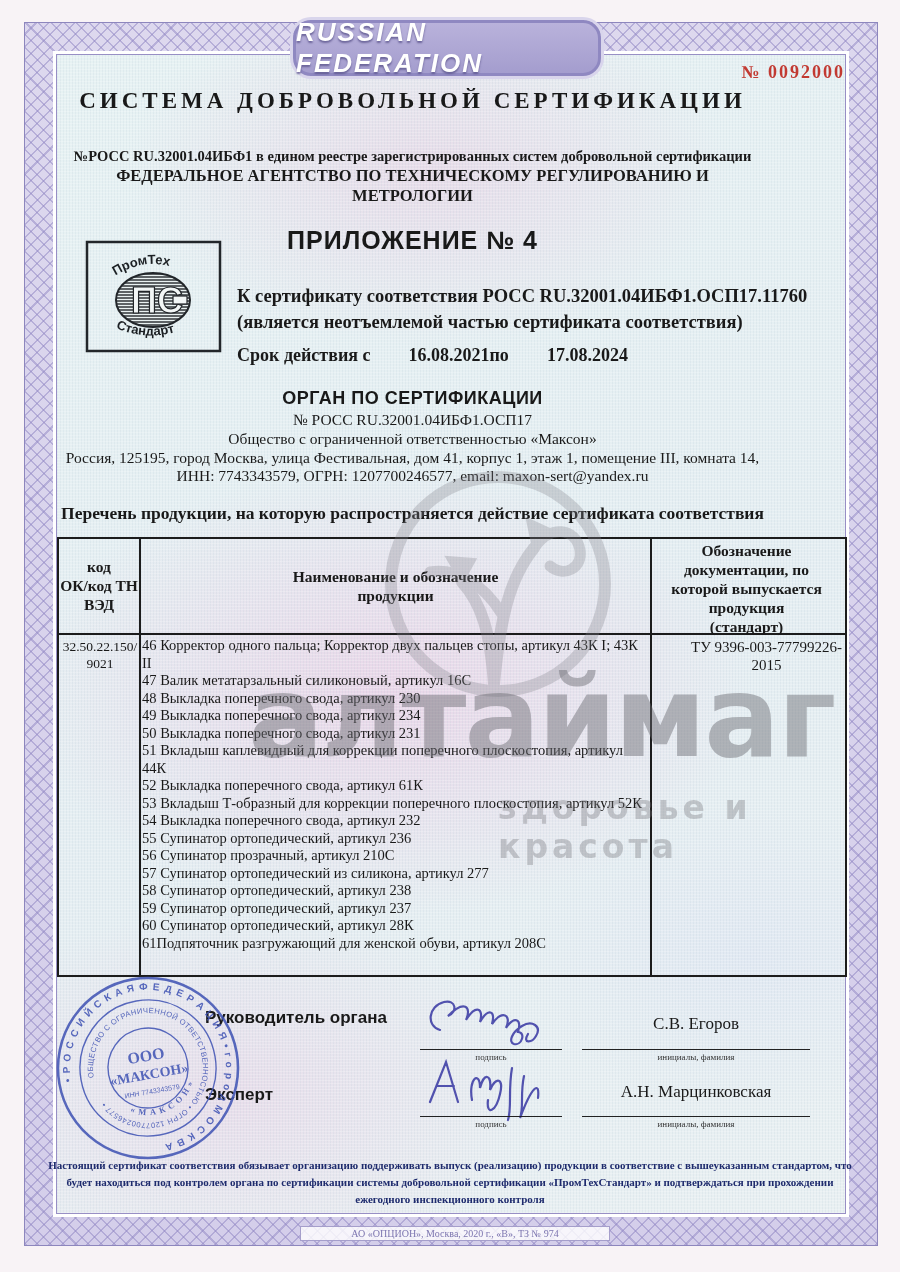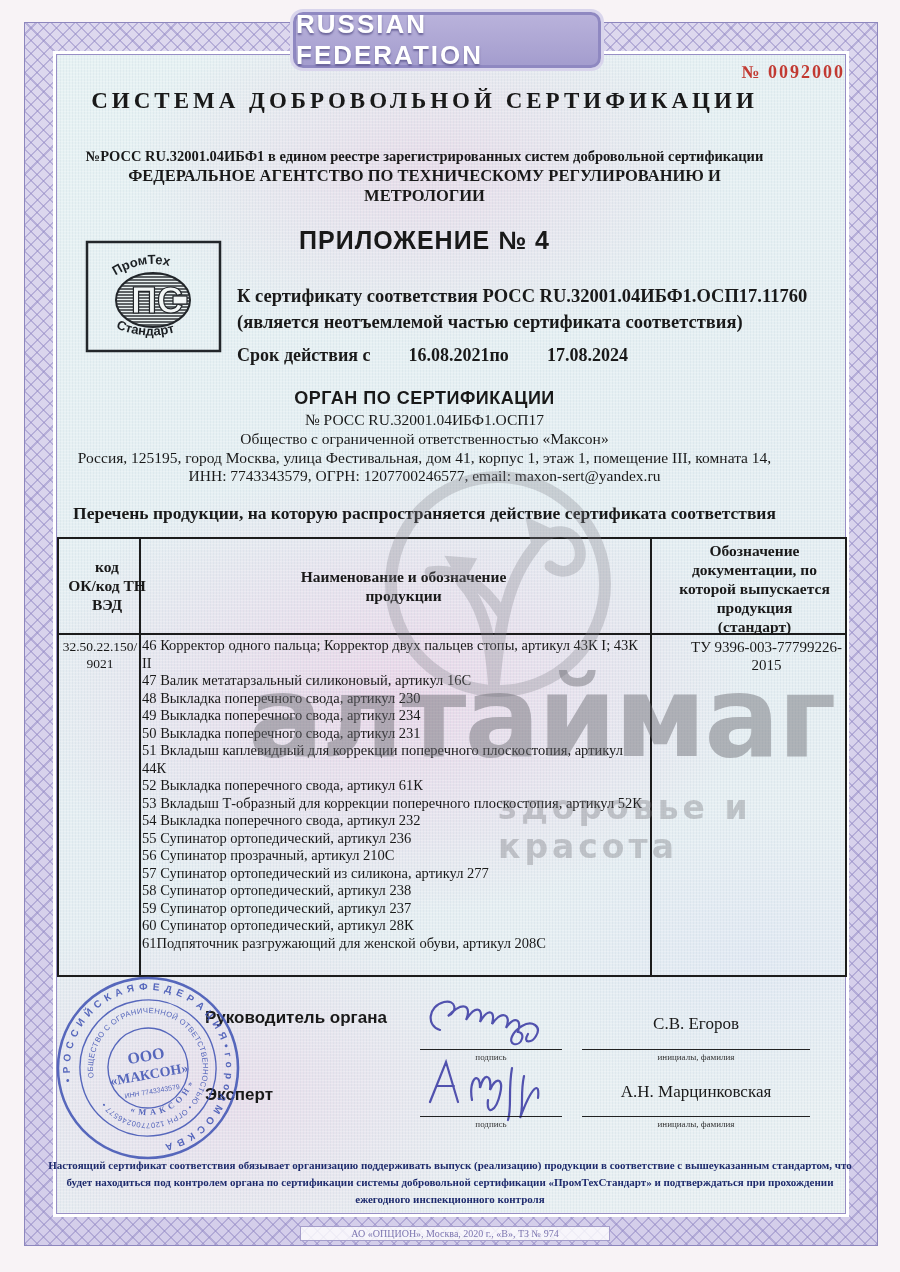--- a/index.html
+++ b/index.html
@@ -20,28 +20,28 @@
         background:
           repeating-linear-gradient(0deg, rgba(255,255,255,.22) 0 1px, rgba(255,255,255,0) 1px 3px),
           repeating-linear-gradient(90deg, rgba(167,190,206,.14) 0 1px, rgba(167,190,206,0) 1px 3px),
           radial-gradient(ellipse 430px 250px at 47% 10%, rgba(233,203,225,.55), rgba(233,203,225,0) 70%),
           radial-gradient(ellipse 520px 320px at 42% 55%, rgba(236,200,226,.62), rgba(236,200,226,0) 70%),
           radial-gradient(ellipse 430px 270px at 22% 90%, rgba(233,204,227,.5), rgba(233,204,227,0) 70%),
           radial-gradient(ellipse 330px 220px at 88% 78%, rgba(221,228,243,.55), rgba(221,228,243,0) 70%),
           linear-gradient(160deg,#e7f2f3,#e5eef2 55%,#e9f0f2);}
 
   .abs{position:absolute;}
-  .ctr{left:56px;width:713px;text-align:center;padding-left:12px;}
+  .ctr{left:56px;width:713px;text-align:center;}
   .prelines{white-space:pre-line;}
 
   
-  .badge{left:293px;top:12px;width:302px;height:50px;border-radius:10px;
+  .badge{left:293px;top:20px;width:302px;height:50px;border-radius:18px;
          background:linear-gradient(#b9b2db,#a49dce);
          border:3px solid #8f88c1;box-shadow:0 0 0 3px #d9d5ec;
-         display:flex;align-items:center;justify-content:center;}
+         display:flex;align-items:center;justify-content:center;font-style:italic;}
   .badge span{font-family:"Liberation Sans",sans-serif;font-weight:bold;font-size:26px;
          letter-spacing:2px;color:#ffffff;text-shadow:0 2px 2px rgba(84,78,134,.75);}
   .cert-no{left:690px;top:62px;width:155px;text-align:right;font-size:18px;font-weight:600;
          letter-spacing:2px;color:#c23a32;}
   .t1{top:88px;font-size:23px;font-weight:bold;letter-spacing:4px;}
   .t2{top:118px;font-size:22px;font-weight:bold;letter-spacing:3px;}
   .t3{top:148px;font-size:14.5px;font-weight:bold;}
   .t4{top:166px;font-size:16.5px;font-weight:bold;}
   .annex{top:226px;font-family:"Liberation Sans",sans-serif;font-size:25px;font-weight:bold;letter-spacing:1px;}
 
@@ -58,21 +58,21 @@
   .ob3{top:430px;font-size:15.5px;}
   .ob4{top:449px;font-size:15.5px;}
   .ob5{top:467px;font-size:15.5px;}
   .listtitle{top:503px;font-size:17.5px;font-weight:bold;}
 
   
   .ptable{left:57px;top:537px;width:786px;height:436px;border:2px solid #1c1c1c;}
   .ptable .hline{position:absolute;left:0;right:0;top:94px;border-top:2px solid #1c1c1c;}
   .ptable .v1{position:absolute;top:0;bottom:0;left:80px;border-left:2px solid #1c1c1c;}
   .ptable .v2{position:absolute;top:0;bottom:0;left:591px;border-left:2px solid #1c1c1c;}
-  .th{position:absolute;font-weight:bold;font-size:15.5px;line-height:19px;text-align:center;padding-left:8px;}
+  .th{position:absolute;font-weight:bold;font-size:15.5px;line-height:19px;text-align:center;}
   .th.c1{left:0;width:80px;top:18px;}
   .th.c2{left:82px;width:509px;top:28px;}
   .th.c3{left:593px;width:189px;top:2px;}
   .code-cell{position:absolute;left:-2px;width:86px;top:99px;font-size:13.5px;line-height:17px;text-align:center;}
   .products{position:absolute;left:83px;width:508px;top:98px;font-size:14.5px;line-height:17.5px;}
   .doc-cell{position:absolute;left:613px;width:189px;top:99px;font-size:15px;line-height:18px;text-align:center;}
 
   
   .rolelabel{font-family:"Liberation Sans",sans-serif;font-size:17px;font-weight:bold;}
   .sigline{border-top:1.5px solid #222;height:0;}

